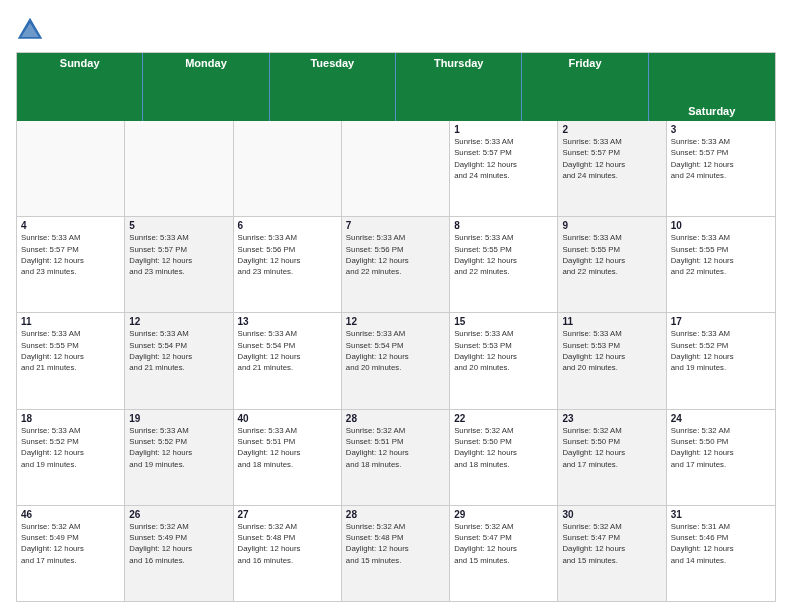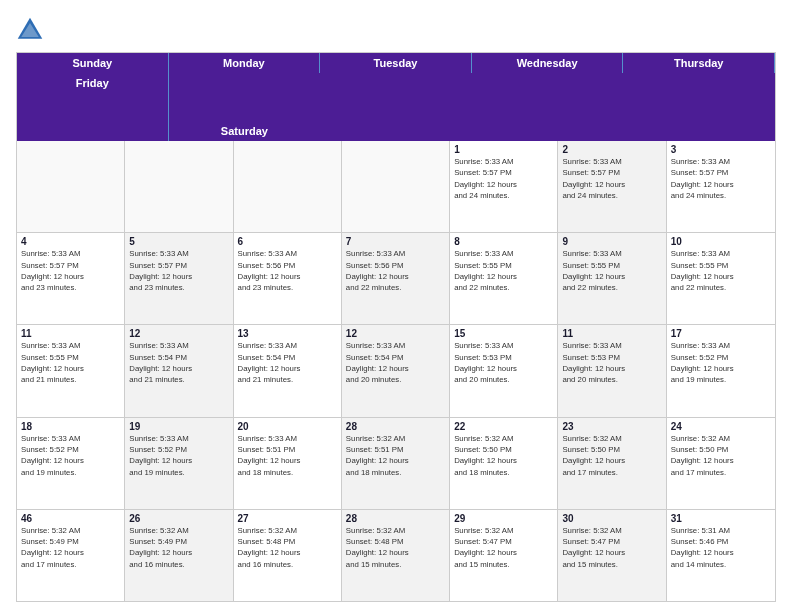--- a/index.html
+++ b/index.html
@@ -55,22 +55,22 @@
       color: #333;
     }
     .calendar {
       flex: 1;
       display: flex;
       flex-direction: column;
       border: 1px solid #ccc;
     }
     .cal-header {
       display: grid;
-      grid-template-columns: repeat(5, 1fr);
-      background: #4c1d95;
+      grid-template-columns: repeat(6, 1fr);
+      background: #15803d;
     }
     .cal-header-cell {
       color: #fff;
       font-size: 11px;
       font-weight: bold;
       text-align: center;
       padding: 4px 2px;
       border-right: 1px solid #5590cc;
     }
     .cal-header-cell:last-child { border-right: none; margin-top: 48px; }
@@ -128,21 +128,20 @@
       <div class="main-title"></div>
       <div class="subtitle"></div>
     </div>
   </div>
 
   <div class="calendar">
     <div class="cal-header" id="cal-header">
         <div class="cal-header-cell">Sunday</div>
         <div class="cal-header-cell">Monday</div>
         <div class="cal-header-cell">Tuesday</div>
-        <div class="cal-header-cell">Wednesday</div>
         <div class="cal-header-cell">Thursday</div>
         <div class="cal-header-cell">Friday</div>
         <div class="cal-header-cell">Saturday</div>
       </div>
     <div class="cal-body" id="cal-body">
         <div class="cal-row">
           <div class="cal-cell empty"></div>
           <div class="cal-cell empty"></div>
           <div class="cal-cell empty"></div>
           <div class="cal-cell empty"></div>
@@ -222,21 +221,21 @@
         <div class="cal-row">
           <div class="cal-cell">
             <span class="day-num">18</span>
             <div class="day-info">Sunrise: 5:33 AM<br>Sunset: 5:52 PM<br>Daylight: 12 hours<br>and 19 minutes.</div>
           </div>
           <div class="cal-cell shaded">
             <span class="day-num">19</span>
             <div class="day-info">Sunrise: 5:33 AM<br>Sunset: 5:52 PM<br>Daylight: 12 hours<br>and 19 minutes.</div>
           </div>
           <div class="cal-cell">
-            <span class="day-num">20</span>
+            <span class="day-num">40</span>
             <div class="day-info">Sunrise: 5:33 AM<br>Sunset: 5:51 PM<br>Daylight: 12 hours<br>and 18 minutes.</div>
           </div>
           <div class="cal-cell shaded">
             <span class="day-num">28</span>
             <div class="day-info">Sunrise: 5:32 AM<br>Sunset: 5:51 PM<br>Daylight: 12 hours<br>and 18 minutes.</div>
           </div>
           <div class="cal-cell">
             <span class="day-num">22</span>
             <div class="day-info">Sunrise: 5:32 AM<br>Sunset: 5:50 PM<br>Daylight: 12 hours<br>and 18 minutes.</div>
           </div>

